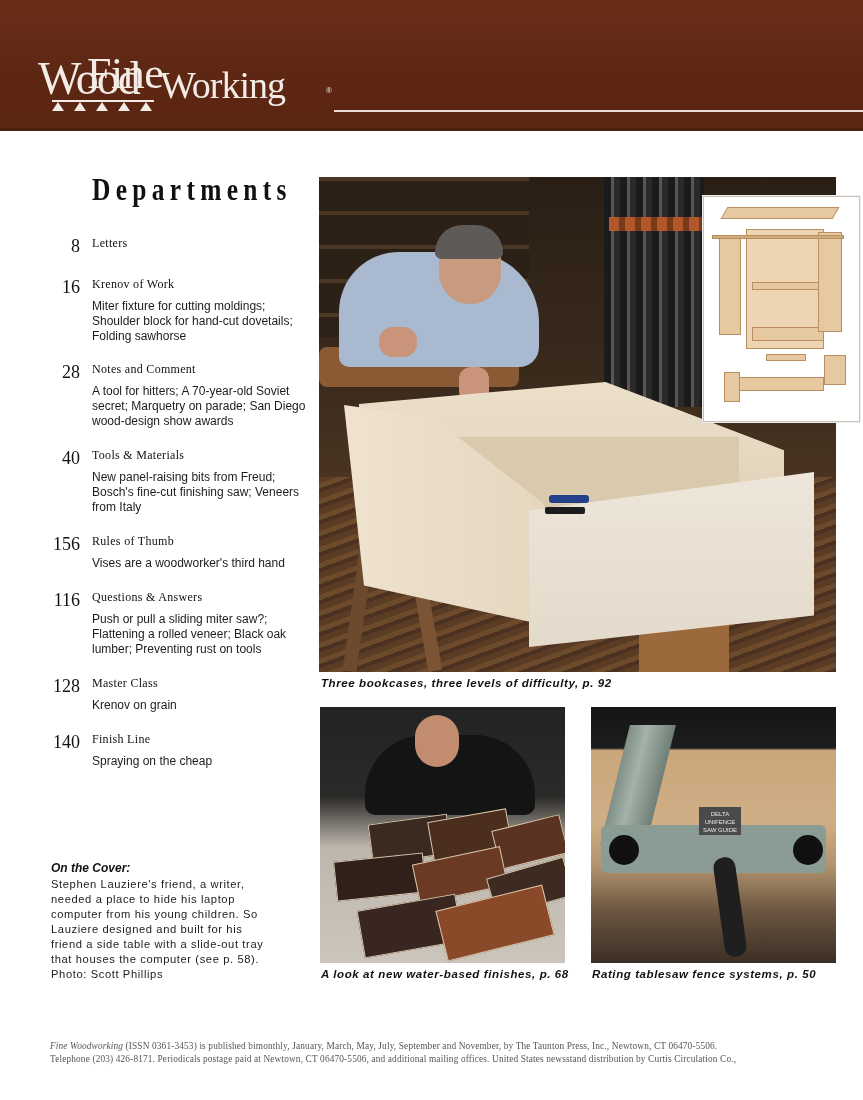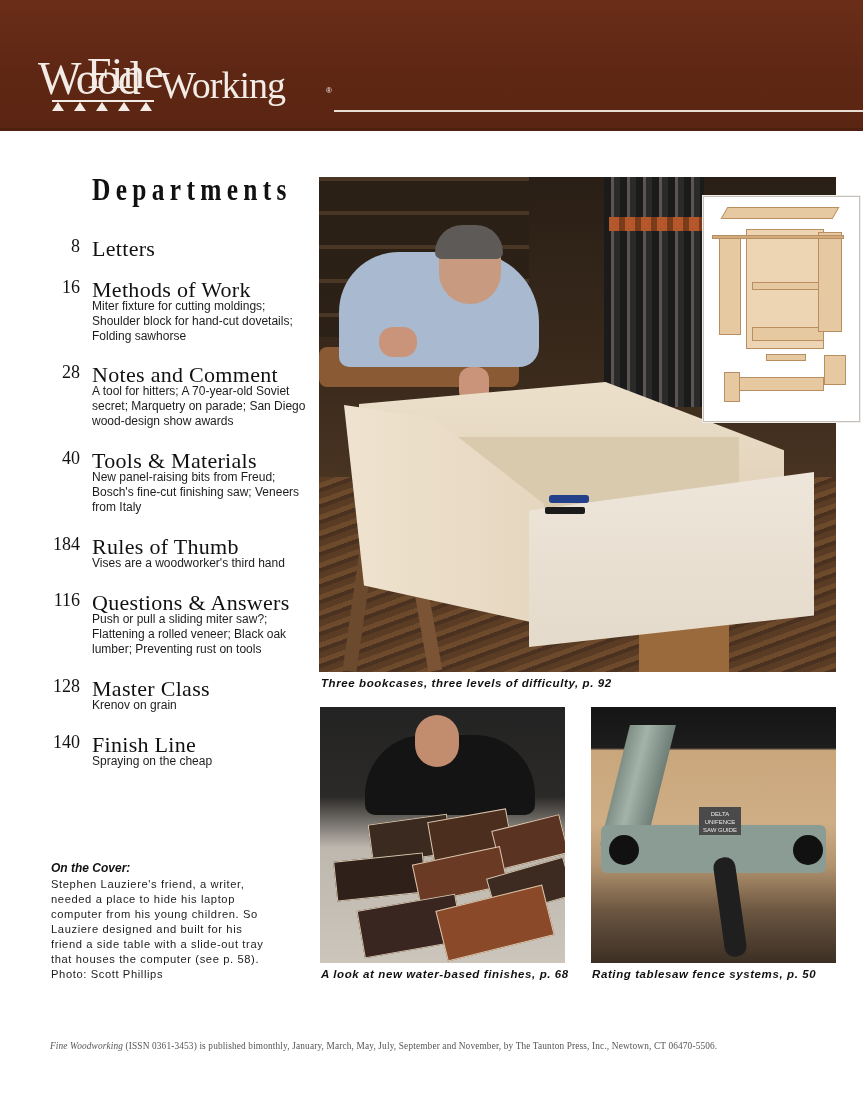--- a/index.html
+++ b/index.html
@@ -51,21 +51,21 @@
     font-family: "Liberation Serif", serif; font-size: 31px; letter-spacing: 6.5px;
     color: #111; transform: scaleX(0.82); transform-origin: left top;
   }
   .dept-item { position: absolute; left: 0; width: 310px; }
   .dept-num {
     position: absolute; width: 80px; text-align: right;
     font-family: "Liberation Serif", serif; font-size: 18px; color: #111; top: 0;
   }
   .dept-name {
     position: absolute; left: 92px; top: 0; white-space: nowrap;
-    font-family: "Liberation Serif", serif; font-size: 22px; color: #111; letter-spacing: 0.3px;
+    font-family: "Liberation Serif", serif; font-size: 12px; color: #111; letter-spacing: 0.3px;
   }
   .dept-desc {
     position: absolute; left: 92px; top: 22px; width: 220px;
     font-size: 12px; line-height: 15px; color: #1c1c1c;
   }
 
   
   .cover-heading {
     position: absolute; left: 51px; top: 861px;
     font-size: 12px; font-weight: bold; font-style: italic; color: #111;
@@ -177,38 +177,38 @@
 
 <h1 class="dept-title">Departments</h1>
 
 <div class="dept-item" style="top:236px">
   <span class="dept-num">8</span>
   <span class="dept-name">Letters</span>
 </div>
 
 <div class="dept-item" style="top:277px">
   <span class="dept-num">16</span>
-  <span class="dept-name">Methods of Work</span>
+  <span class="dept-name">Krenov of Work</span>
   <div class="dept-desc">Miter fixture for cutting moldings; Shoulder block for hand-cut dovetails; Folding sawhorse</div>
 </div>
 
 <div class="dept-item" style="top:362px">
   <span class="dept-num">28</span>
   <span class="dept-name">Notes and Comment</span>
   <div class="dept-desc">A tool for hitters; A 70-year-old Soviet secret; Marquetry on parade; San Diego wood-design show awards</div>
 </div>
 
 <div class="dept-item" style="top:448px">
   <span class="dept-num">40</span>
   <span class="dept-name">Tools &amp; Materials</span>
   <div class="dept-desc">New panel-raising bits from Freud; Bosch's fine-cut finishing saw; Veneers from Italy</div>
 </div>
 
 <div class="dept-item" style="top:534px">
-  <span class="dept-num">184</span>
+  <span class="dept-num">156</span>
   <span class="dept-name">Rules of Thumb</span>
   <div class="dept-desc" style="width:230px">Vises are a woodworker's third hand</div>
 </div>
 
 <div class="dept-item" style="top:590px">
   <span class="dept-num">116</span>
   <span class="dept-name">Questions &amp; Answers</span>
   <div class="dept-desc" style="width:215px">Push or pull a sliding miter saw?; Flattening a rolled veneer; Black oak lumber; Preventing rust on tools</div>
 </div>
 
@@ -288,13 +288,14 @@
     <div>DELTA</div>
     <div>UNIFENCE</div>
     <div>SAW GUIDE</div>
   </div>
   <div class="fence-handle"></div>
 </div>
 <div class="caption" style="left:592px;top:968px">Rating tablesaw fence systems, p. 50</div>
 
 <footer class="footer">
   <span class="line"><em>Fine Woodworking</em><span> (ISSN 0361-3453) is published bimonthly, January, March, May, July, September and November, by The Taunton Press, Inc., Newtown, CT 06470-5506.</span></span>
+  <span class="line">Telephone (203) 426-8171. Periodicals postage paid at Newtown, CT 06470-5506, and additional mailing offices. United States newsstand distribution by Curtis Circulation Co.,</span>
 </footer>
 
 </body></html>

